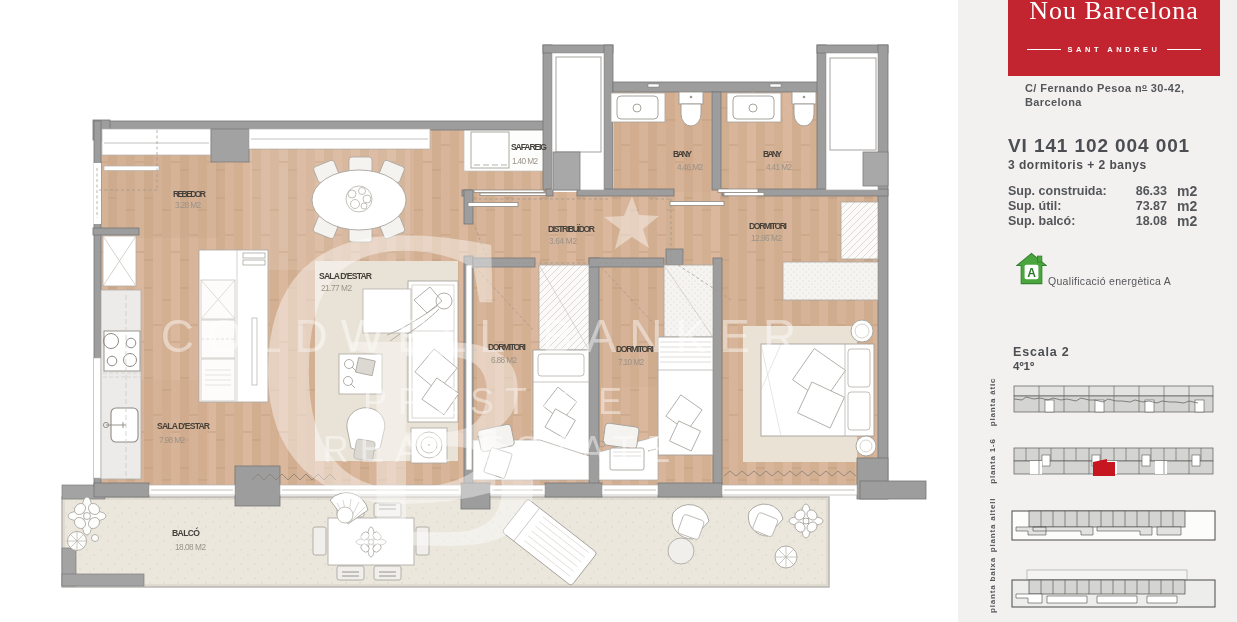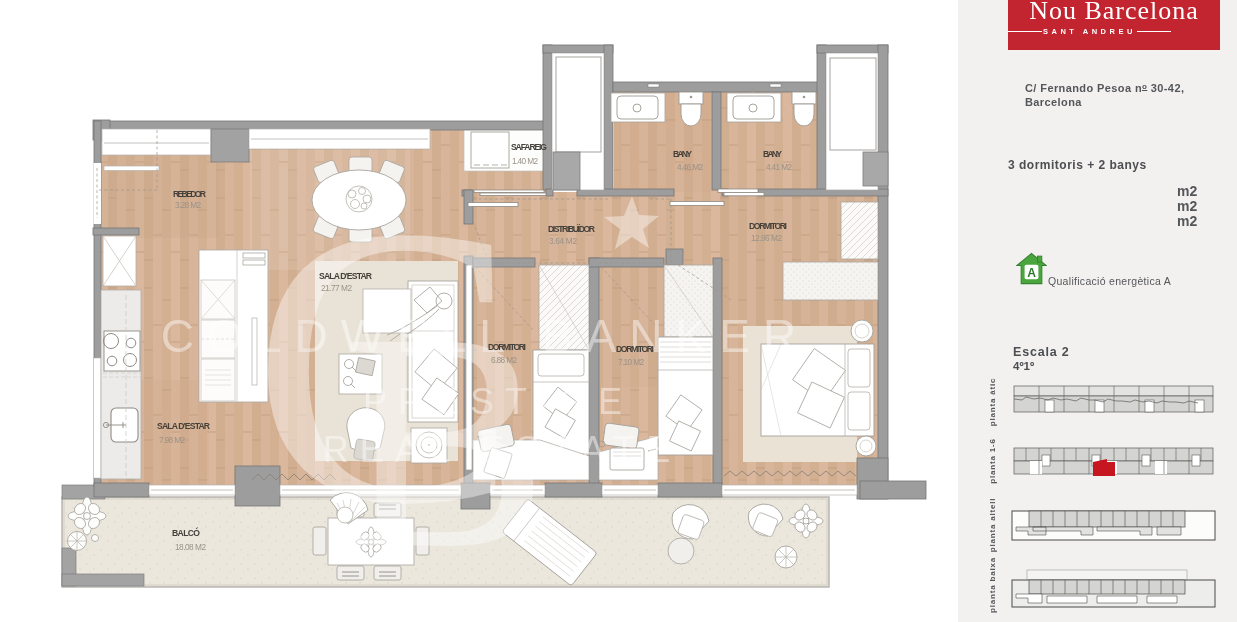--- a/index.html
+++ b/index.html
@@ -475,33 +475,39 @@
 <text x="549" y="244" textLength="28">3.64 M2</text>
 <text x="491" y="363" textLength="26">6.88 M2</text>
 <text x="618" y="365" textLength="26">7.10 M2</text>
 <text x="751" y="241" textLength="31">12.96 M2</text>
 <text x="175" y="550" textLength="31">18.08 M2</text>
 </g>
 </svg>
 
 <div id="panel"></div>
 
-<div class="pl" style="left:1008px;top:0;width:212px;height:50px;background:#c32530;color:#fff;text-align:center;">
+<div class="pl" style="left:1008px;top:0;width:212px;height:76px;background:#c32530;color:#fff;text-align:center;">
   <div style="font-family:'Liberation Serif',serif;font-size:26px;letter-spacing:1px;margin-top:-4px;">Nou Barcelona</div>
-  <div style="display:flex;align-items:center;gap:1px;margin-top:1px;">
+  <div style="display:flex;align-items:center;justify-content:center;gap:7px;margin-top:19px;">
     <span style="display:inline-block;width:34px;height:1px;background:#fff;"></span>
     <span style="font-size:7.5px;letter-spacing:3.5px;font-weight:bold;">SANT ANDREU</span>
     <span style="display:inline-block;width:34px;height:1px;background:#fff;"></span>
   </div>
 </div>
 
 <div class="pl" style="left:1025px;top:80px;width:200px;font-size:11px;font-weight:bold;color:#55565a;letter-spacing:0.4px;line-height:14px;">C/ Fernando Pesoa n<span style="text-decoration:underline;font-size:8px;vertical-align:3px;">o</span> 30-42,<br>Barcelona</div>
 
+<div class="pl" style="left:1008px;top:135px;font-size:19px;font-weight:bold;color:#4d4e52;letter-spacing:0.9px;">VI 141 102 004 001</div>
 <div class="pl" style="left:1008px;top:158px;font-size:12px;font-weight:bold;color:#4d4e52;letter-spacing:0.5px;">3 dormitoris + 2 banys</div>
 
+<div class="pl" style="left:1008px;top:184px;width:159px;font-size:12.5px;font-weight:bold;color:#55565a;line-height:15.2px;">
+  <div>Sup. construida:<span style="float:right">86.33</span></div>
+  <div>Sup. útil:<span style="float:right">73.87</span></div>
+  <div>Sup. balcó:<span style="float:right">18.08</span></div>
+</div>
 <div class="pl" style="left:1177px;top:184px;font-size:14px;font-weight:bold;color:#55565a;line-height:15.2px;">m2<br>m2<br>m2</div>
 
 <svg class="pl" style="left:1016px;top:252px;" width="31" height="34" viewBox="0 0 36 38">
   <path d="M18,1 L35,15 L30,15 L30,36 L6,36 L6,15 L1,15 Z" fill="#4aa53f" stroke="#35822e" stroke-width="1.2"></path>
   <rect x="25" y="4" width="5" height="7" fill="#4aa53f" stroke="#35822e" stroke-width="1"></rect>
   <rect x="10" y="14" width="16" height="17" rx="2" fill="#ffffff"></rect>
   <text x="18" y="28" font-size="14" font-weight="bold" fill="#2c7a2c" text-anchor="middle" font-family="Liberation Sans, sans-serif">A</text>
 </svg>
 <div class="pl" style="left:1048px;top:275px;font-size:10.5px;font-weight:normal;color:#55565a;letter-spacing:0.3px;">Qualificació energètica A</div>
 

